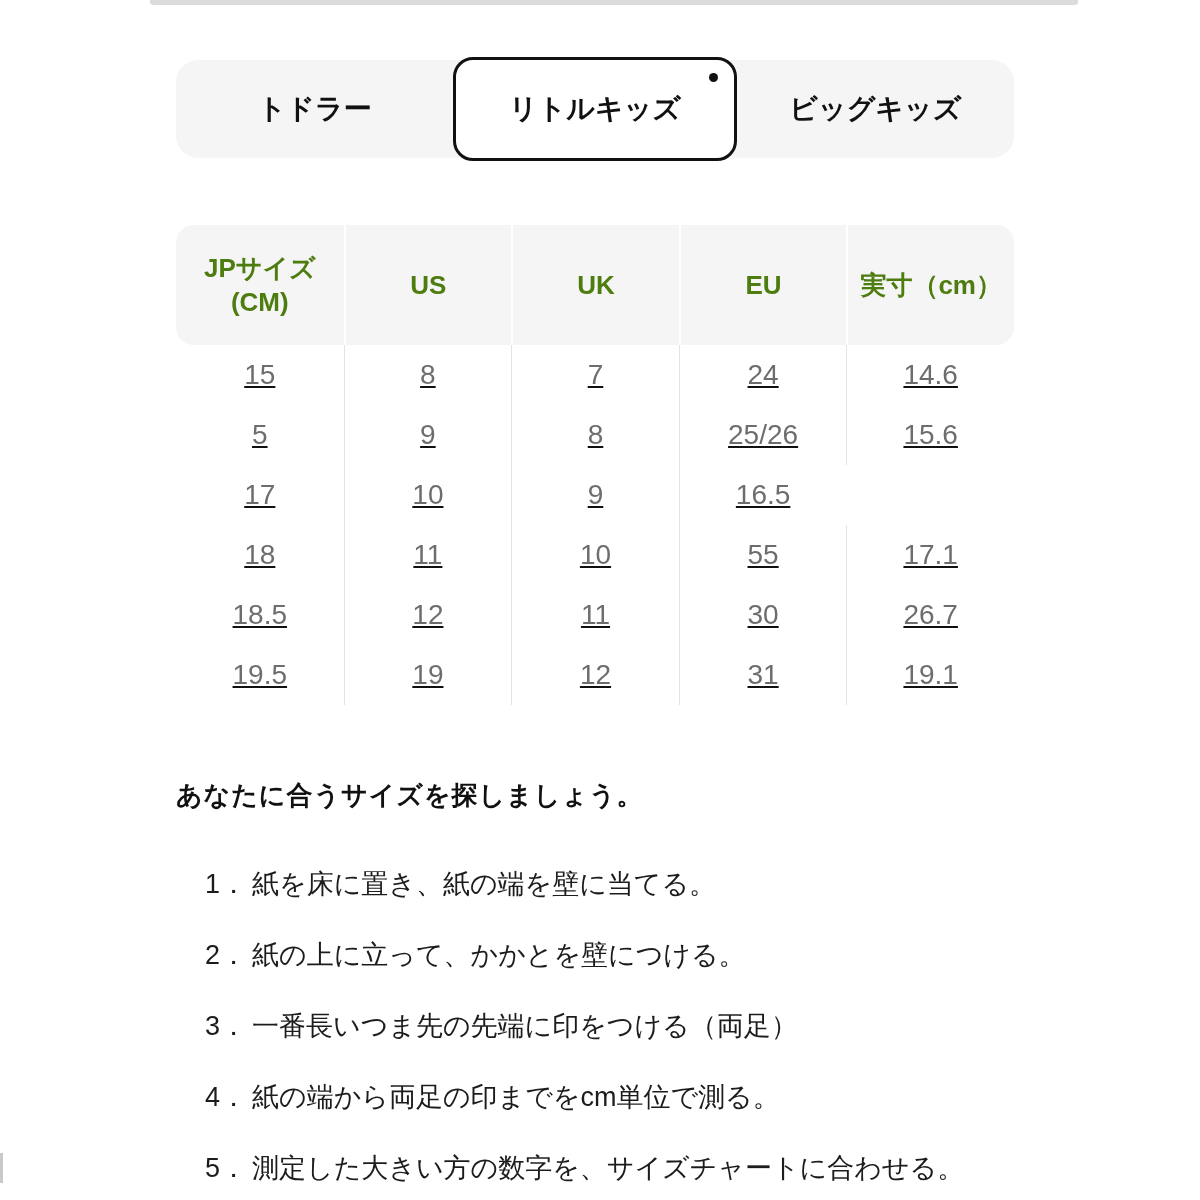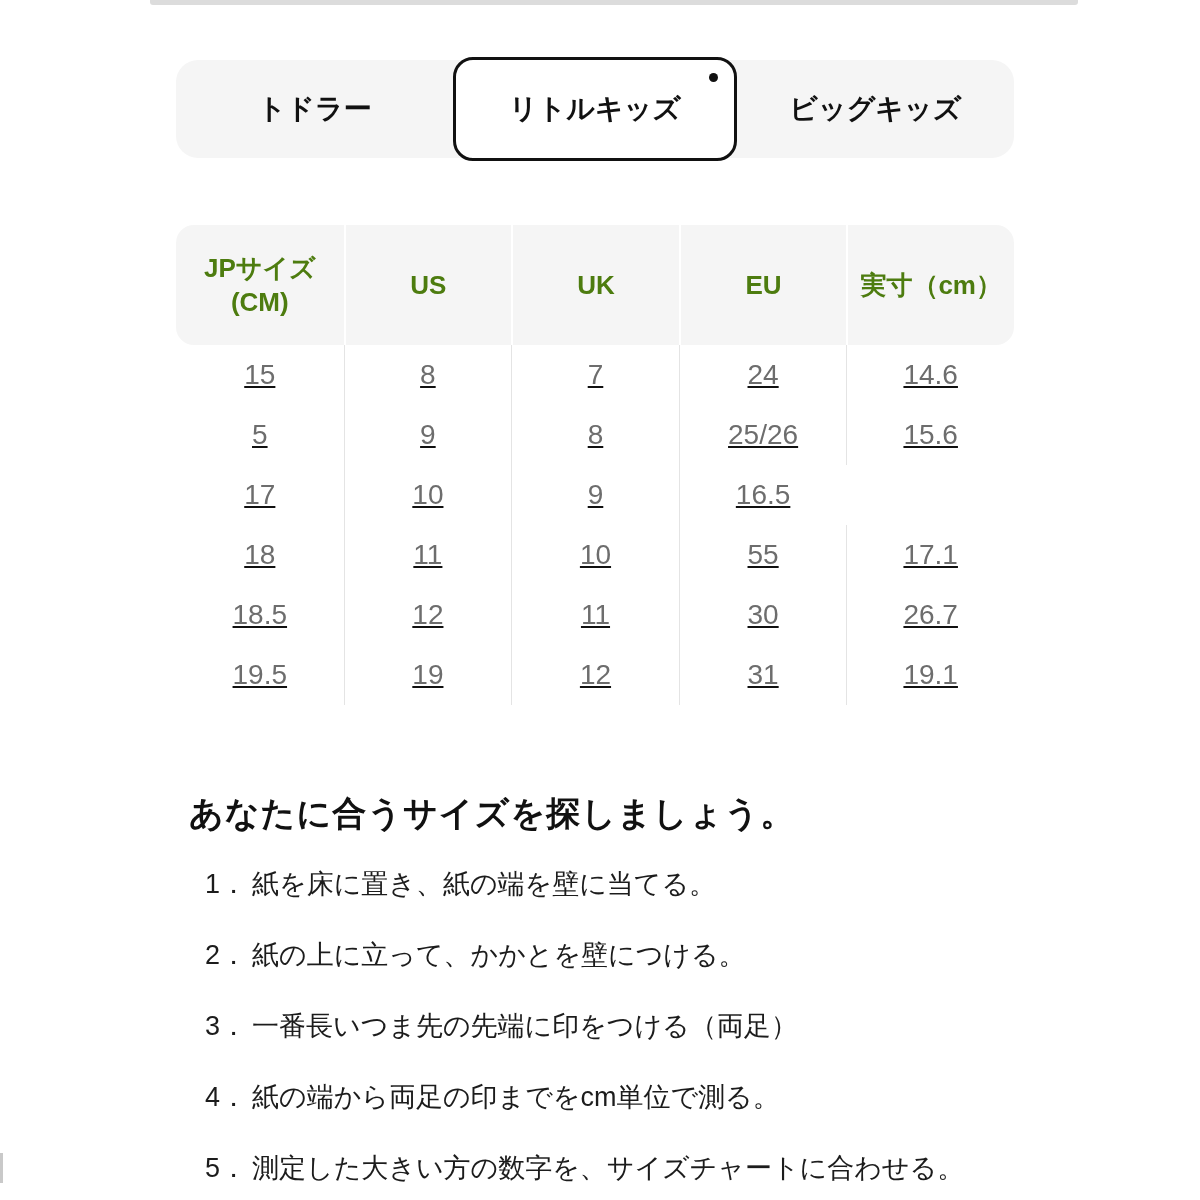--- a/index.html
+++ b/index.html
@@ -65,22 +65,22 @@
     text-decoration:underline;
   }
   .td{
     border-left:1px solid #e4e4e4;
     display:flex;align-items:center;justify-content:center;
     font-size:28px;color:#6d6d6d;
   }
   .td:first-child{border-left:none;}
   
   .guide-heading{
-    position:absolute;left:176px;top:778px;margin:13px;
-    font-size:34px;font-weight:700;color:#111;
+    position:absolute;left:176px;top:778px;margin:0;
+    font-size:26px;font-weight:700;color:#111;
     letter-spacing:1px;white-space:nowrap;
   }
   .steps{
     position:absolute;left:205px;top:870px;width:960px;
   }
   .step{
     display:flex;align-items:flex-start;
     margin-bottom:42px;
     font-size:27px;line-height:29px;color:#1c1c1c;
     white-space:nowrap;

